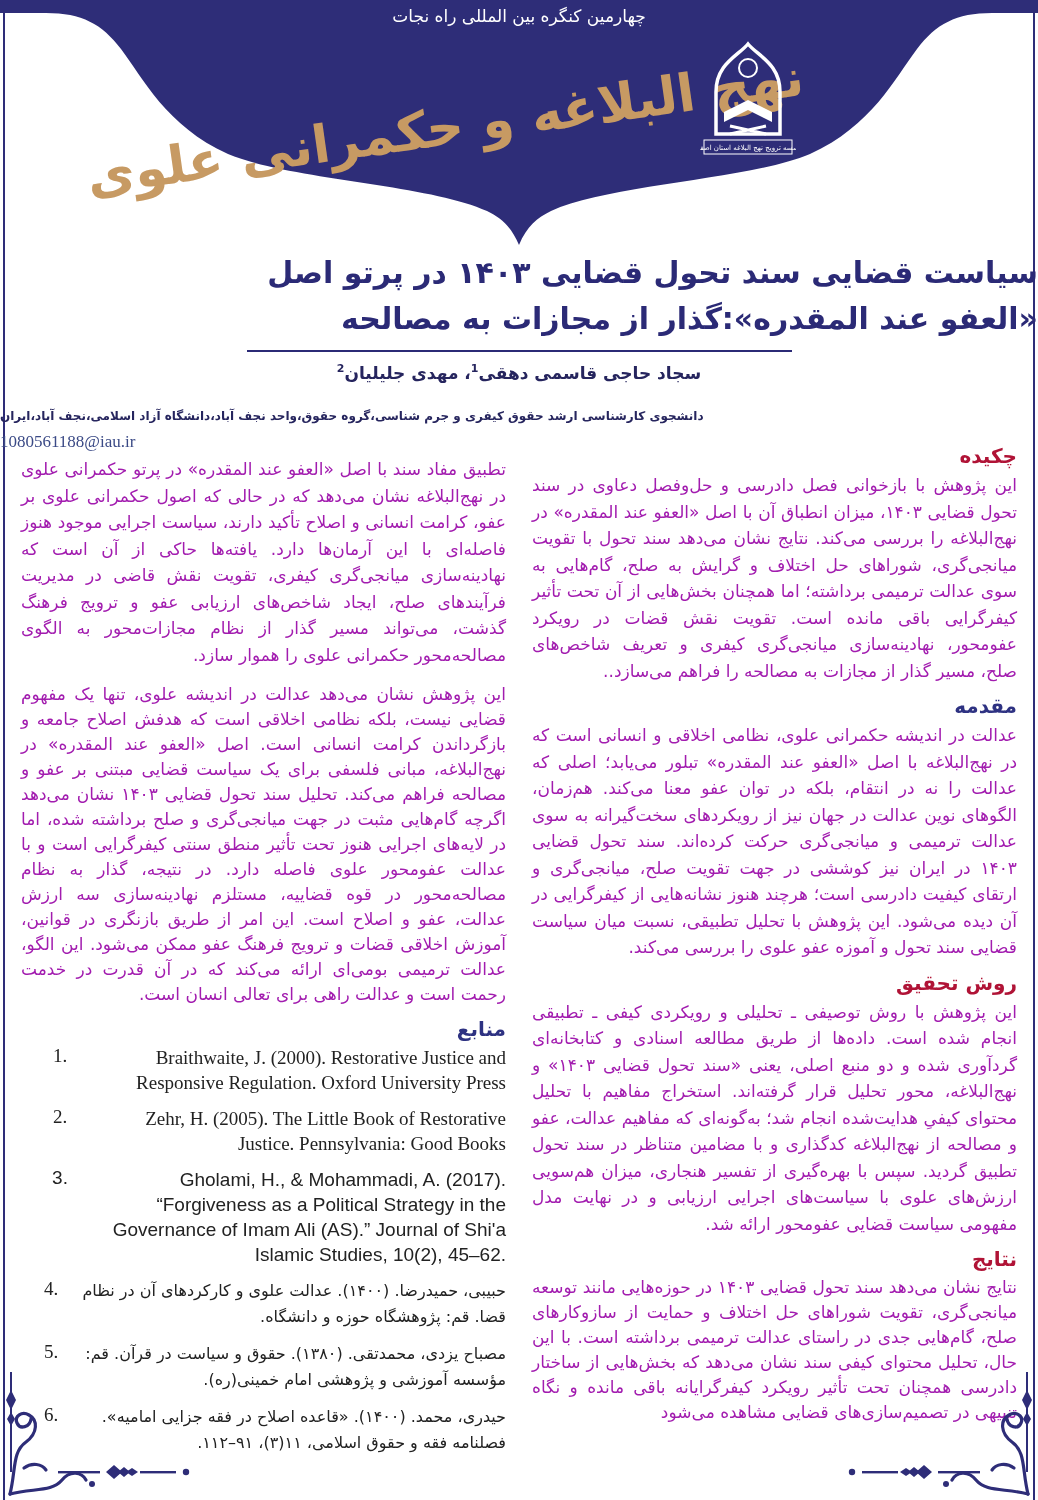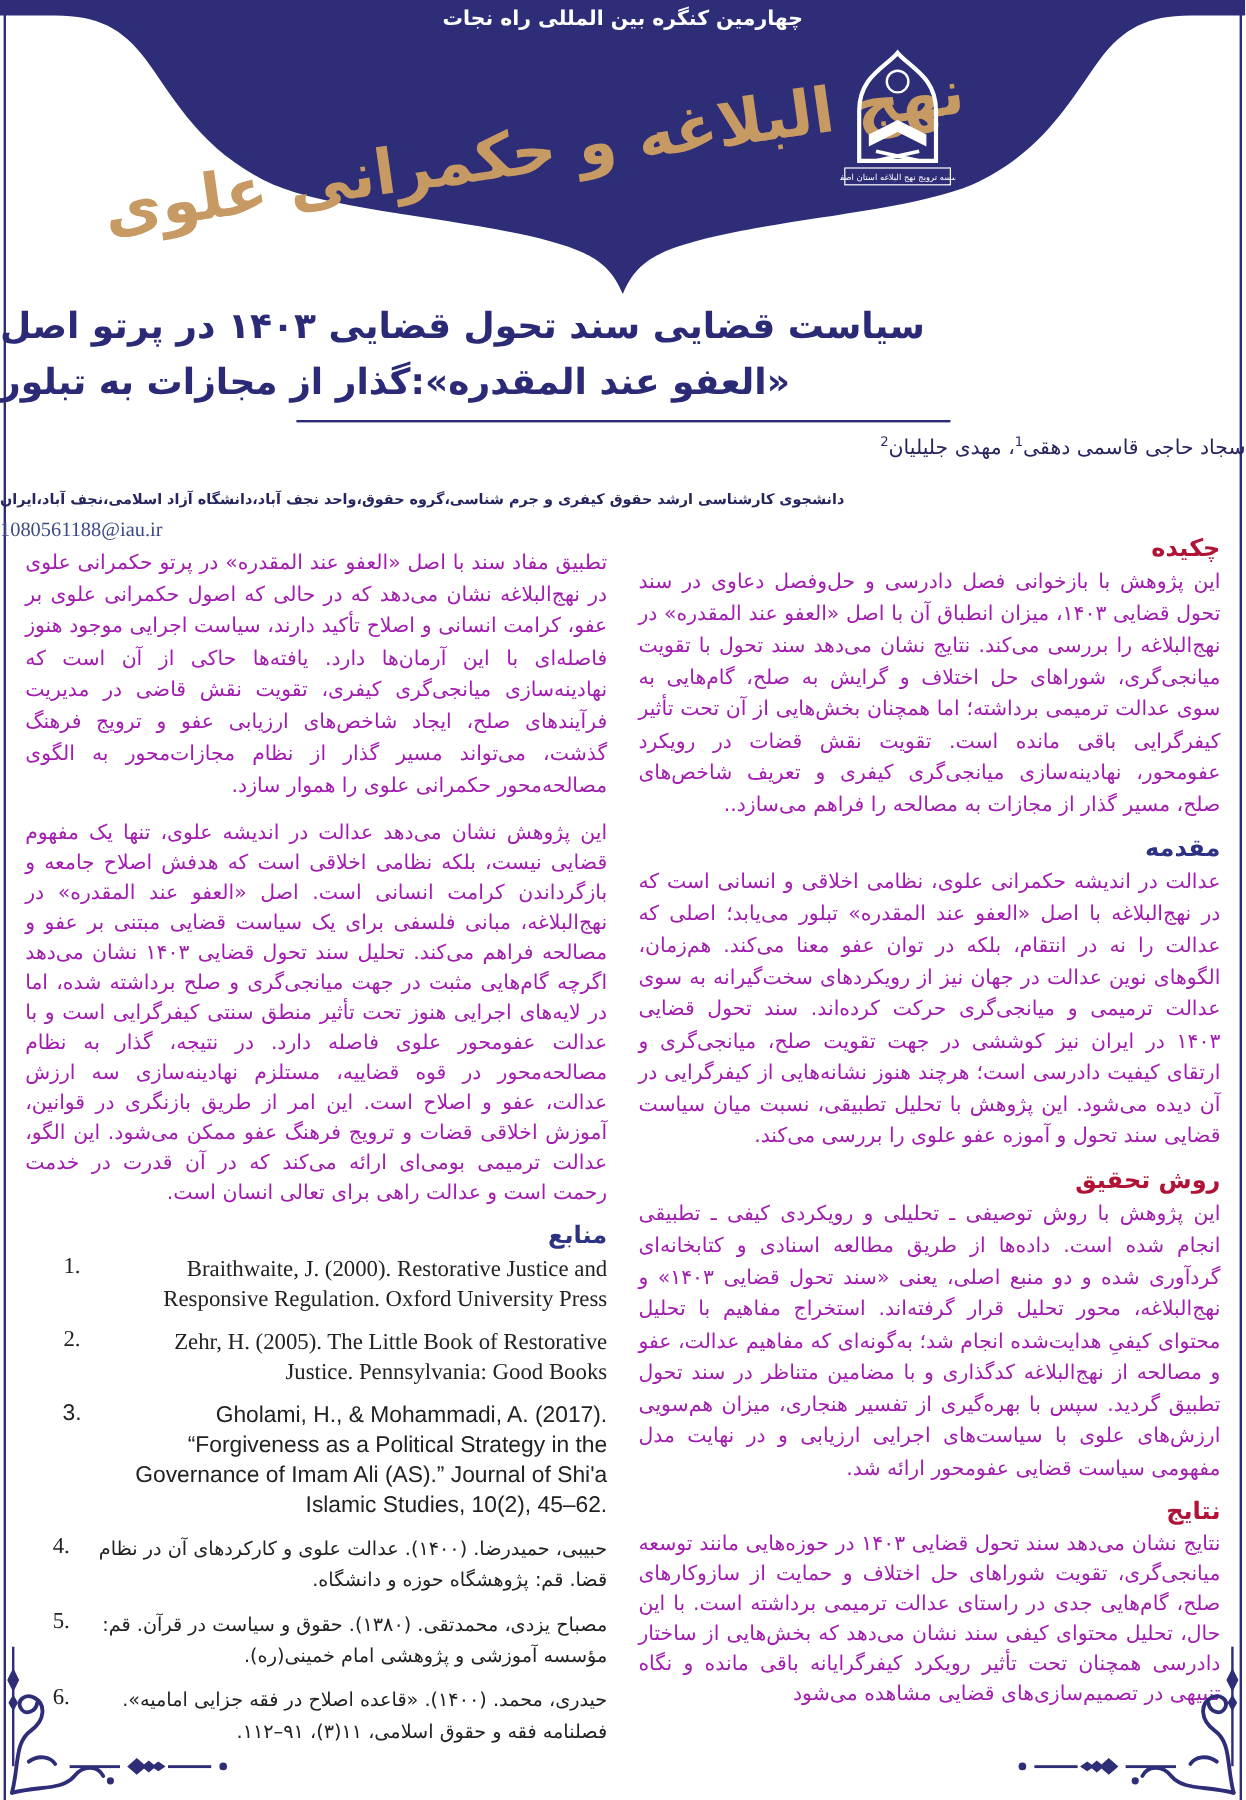--- a/index.html
+++ b/index.html
@@ -5,34 +5,34 @@
   html,body{margin:0;padding:0;background:#fff;}
   .page{position:relative;width:1038px;height:1500px;background:#ffffff;overflow:hidden;
         font-family:"DejaVu Sans","Liberation Sans",sans-serif;}
   .edge-line{position:absolute;top:0;bottom:0;width:2px;background:#2e2d78;}
   .edge-line.left{left:3px;}
   .edge-line.right{right:3px;}
 
   
   .header-svg{position:absolute;top:0;left:0;}
   .congress-title{position:absolute;top:6px;left:0;width:100%;text-align:center;
-      color:#ffffff;font-size:17px;font-weight:bold;direction:rtl;letter-spacing:.5px;}
+      color:#ffffff;font-size:17px;font-weight:normal;direction:rtl;letter-spacing:.5px;}
   .calligraphy{position:absolute;left:200px;top:52px;width:490px;height:150px;
       display:flex;align-items:center;justify-content:center;
       color:#c79a63;font-size:52px;font-weight:bold;direction:rtl;
       transform:rotate(-8deg);white-space:nowrap;}
   .logo{position:absolute;left:700px;top:38px;}
 
   
-  .title{position:absolute;top:250px;left:0;width:100%;text-align:left;direction:rtl;
+  .title{position:absolute;top:250px;left:0;width:100%;text-align:right;direction:rtl;
       color:#2b2a76;font-weight:bold;font-size:30px;line-height:46px;}
   .title-underline{position:absolute;top:350px;left:247px;width:545px;height:0;
       border-top:2.5px solid #2b2a76;}
-  .authors{position:absolute;top:362px;left:0;width:100%;direction:rtl;
-      color:#26255e;font-weight:normal;font-size:17px;}
+  .authors{position:absolute;top:362px;left:0;width:100%;text-align:center;direction:rtl;
+      color:#26255e;font-weight:bold;font-size:17px;}
   .authors sup{font-size:11px;}
   .affiliation{position:absolute;top:409px;left:0;width:100%;text-align:left;direction:rtl;
       color:#26255e;font-weight:bold;font-size:12px;}
   .email{position:absolute;top:432px;left:0;width:100%;text-align:left;
       color:#3b4a86;font-size:17px;font-family:"Liberation Serif","DejaVu Serif",serif;}
 
   
   .columns{position:absolute;top:428px;left:21px;width:996px;direction:rtl;
       display:flex;gap:26px;}
   .col{width:485px;}
@@ -90,21 +90,21 @@
 
     <path d="M24 74 L48 62 L72 74 L72 84 L48 72 L24 84 Z" fill="#ffffff"></path>
     <path d="M30 88 L66 96 M66 88 L30 96" stroke="#ffffff" stroke-width="3"></path>
 
     <rect x="4" y="102" width="88" height="14" fill="none" stroke="#ffffff" stroke-width="1"></rect>
     <text x="48" y="112" text-anchor="middle" font-size="7" fill="#ffffff">موسسه ترویج نهج البلاغه استان اصفهان</text>
   </svg>
 
   <div class="title">
     <div>سیاست قضایی سند تحول قضایی ۱۴۰۳ در پرتو اصل</div>
-    <div>«العفو عند المقدره»:گذار از مجازات به تبلور</div>
+    <div>«العفو عند المقدره»:گذار از مجازات به مصالحه</div>
   </div>
   <div class="title-underline"></div>
 
   <div class="authors">
     <span>سجاد حاجی قاسمی دهقی</span><sup>1</sup><span>، </span><span>مهدی جلیلیان</span><sup>2</sup>
   </div>
 
   <div class="affiliation">دانشجوی کارشناسی ارشد حقوق کیفری و جرم شناسی،گروه حقوق،واحد نجف آباد،دانشگاه آزاد اسلامی،نجف آباد،ایران</div>
 
   <div class="email">1080561188@iau.ir</div>

